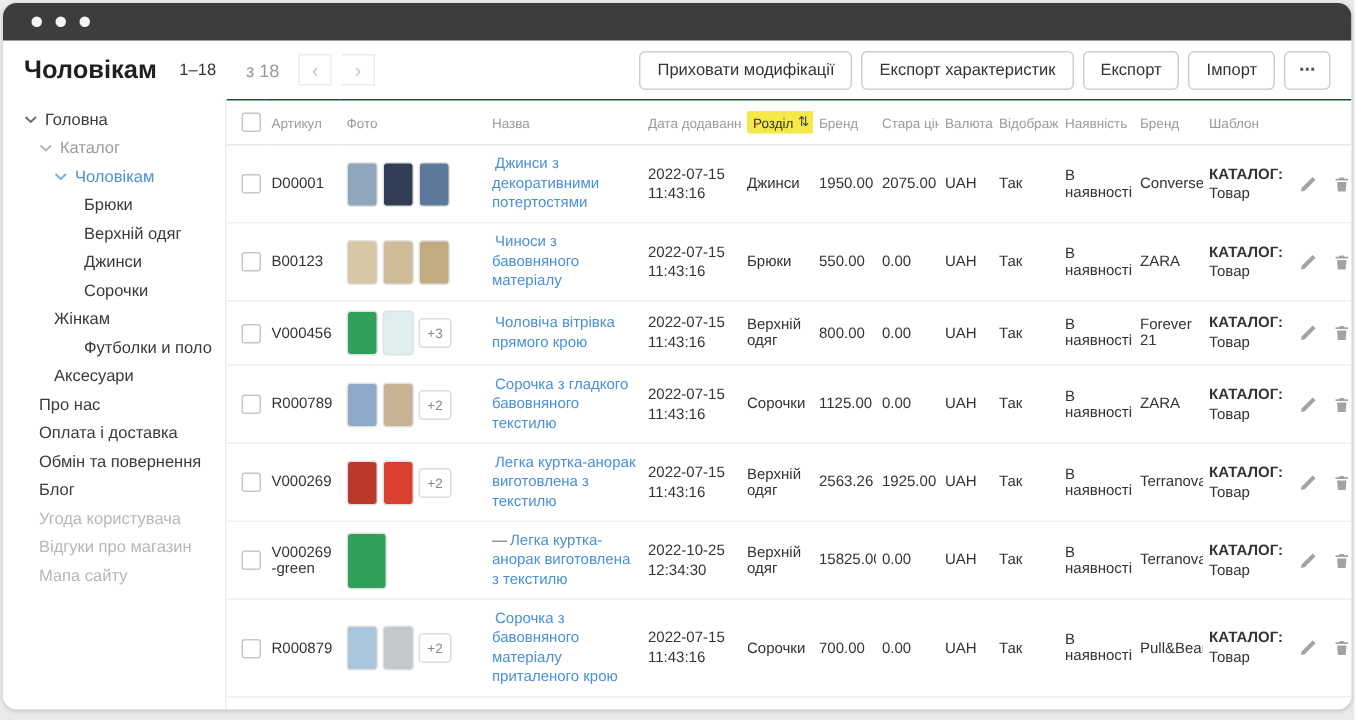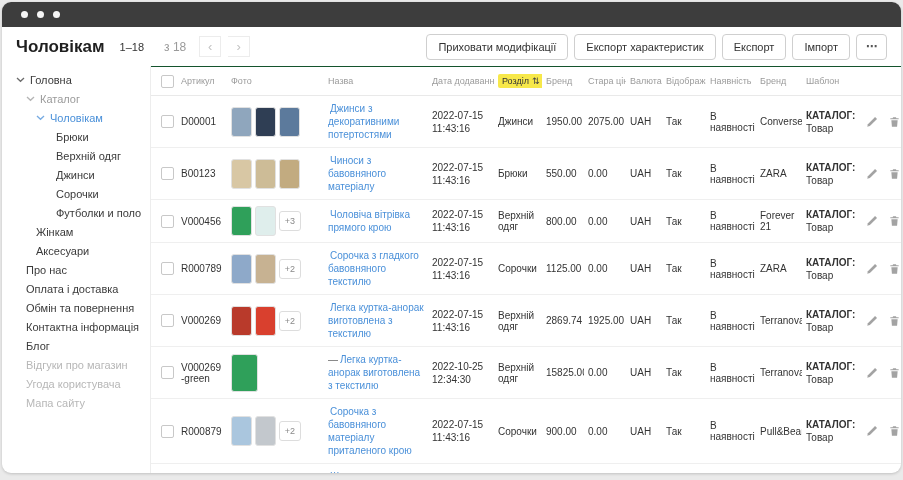--- a/index.html
+++ b/index.html
@@ -155,49 +155,46 @@
         </div>
         <div class="sb-item lvl3 normal">
           <span>Верхній одяг</span>
         </div>
         <div class="sb-item lvl3 normal">
           <span>Джинси</span>
         </div>
         <div class="sb-item lvl3 normal">
           <span>Сорочки</span>
         </div>
+        <div class="sb-item lvl2 normal">
+          <span>Жінкам</span>
+        </div>
         <div class="sb-item lvl3 normal">
           <span>Футболки и поло</span>
         </div>
         <div class="sb-item lvl2 normal">
-          <span>Жінкам</span>
-        </div>
-        <div class="sb-item lvl2 normal">
           <span>Аксесуари</span>
         </div>
         <div class="sb-item lvl1 normal">
           <span>Про нас</span>
         </div>
         <div class="sb-item lvl1 normal">
           <span>Оплата і доставка</span>
         </div>
         <div class="sb-item lvl1 normal">
           <span>Обмін та повернення</span>
         </div>
         <div class="sb-item lvl1 normal">
-          <span>Контактна інформація</span>
-        </div>
-        <div class="sb-item lvl1 normal">
           <span>Блог</span>
+        </div>
+        <div class="sb-item lvl1 disabled">
+          <span>Угода користувача</span>
         </div>
         <div class="sb-item lvl1 disabled">
           <span>Відгуки про магазин</span>
-        </div>
-        <div class="sb-item lvl1 disabled">
-          <span>Угода користувача</span>
         </div>
         <div class="sb-item lvl1 disabled">
           <span>Мапа сайту</span>
         </div>
       </nav>
 
     <div class="content">
       <table>
         <colgroup>
           <col style="width:26px">
@@ -408,21 +405,21 @@
                   <span class="thumb" style="background: rgb(217, 64, 46);"></span>
                   <span class="more-badge">+2</span>
                 </div>
               </td>
     <td><span class="name-prefix"></span><a class="name-link">Легка куртка-анорак виготовлена з текстилю</a></td>
     <td class="two-line">
                 <div>2022-07-15</div>
                 <div>11:43:16</div>
               </td>
     <td>Верхній одяг</td>
-    <td>2869.74</td>
+    <td>2563.26</td>
     <td>1925.00</td>
     <td>UAH</td>
     <td>Так</td>
     <td>В наявності</td>
     <td>Terranova</td>
     <td class="two-line">
                 <div class="tpl-caps">КАТАЛОГ:</div>
                 <div>Товар</div>
               </td>
     <td class="c-actions">
@@ -486,21 +483,21 @@
                   <span class="thumb" style="background: rgb(195, 200, 205);"></span>
                   <span class="more-badge">+2</span>
                 </div>
               </td>
     <td><span class="name-prefix"></span><a class="name-link">Сорочка з бавовняного матеріалу приталеного крою</a></td>
     <td class="two-line">
                 <div>2022-07-15</div>
                 <div>11:43:16</div>
               </td>
     <td>Сорочки</td>
-    <td>900.00</td>
+    <td>700.00</td>
     <td>0.00</td>
     <td>UAH</td>
     <td>Так</td>
     <td>В наявності</td>
     <td>Pull&amp;Bear</td>
     <td class="two-line">
                 <div class="tpl-caps">КАТАЛОГ:</div>
                 <div>Товар</div>
               </td>
     <td class="c-actions">

